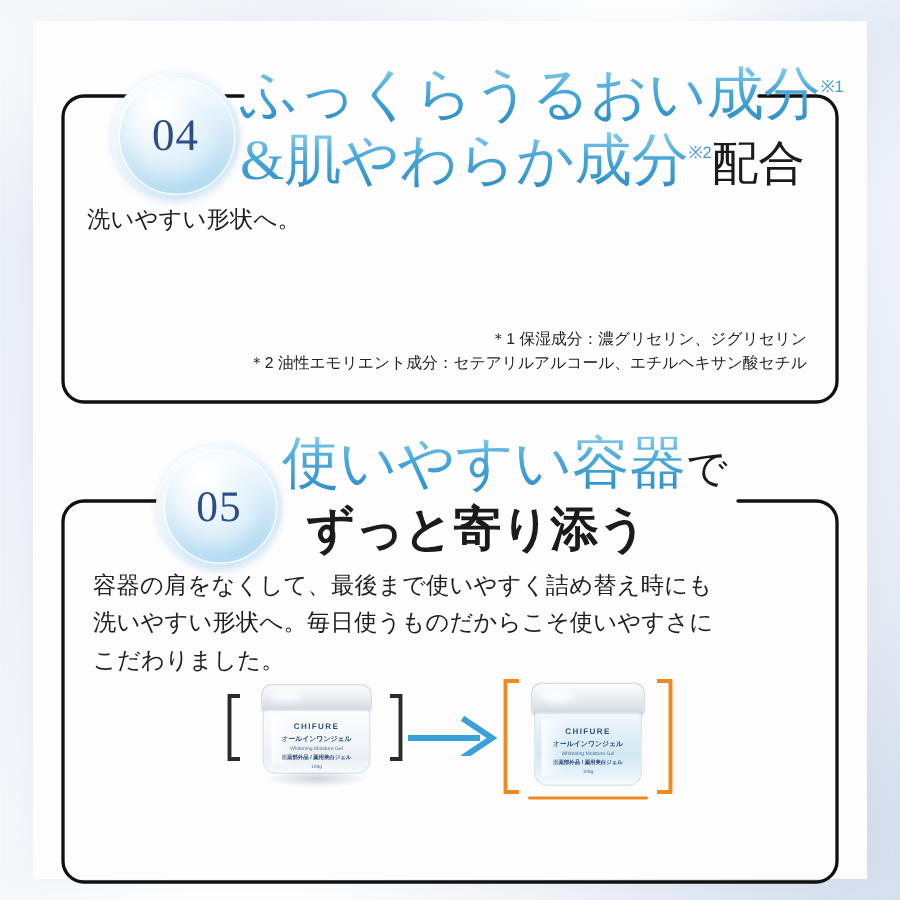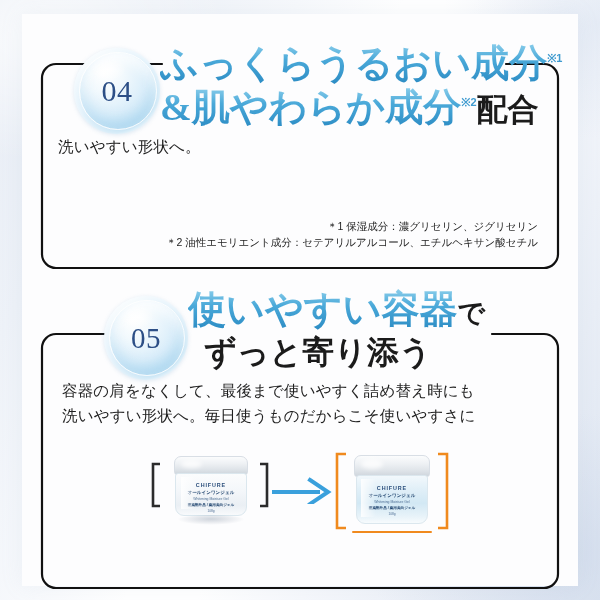--- a/index.html
+++ b/index.html
@@ -55,21 +55,21 @@
     position:absolute;left:0;top:0;width:100%;height:100%;
     display:flex;align-items:center;justify-content:center;
     font-family:"Liberation Serif","DejaVu Serif",serif;
     color:#2d4f86;letter-spacing:.02em;
   }
 
   
   .headline{
     position:absolute;
     font-family:"Liberation Serif","DejaVu Serif",serif;
-    font-weight:700;white-space:nowrap;line-height:1.0;
+    font-weight:400;white-space:nowrap;line-height:1.0;
   }
   .hl-blue{
     background:linear-gradient(180deg,#8fd0ec 0%,#4aa9d9 42%,#2c8cc4 100%);
     -webkit-background-clip:text;background-clip:text;color:transparent;
     -webkit-text-fill-color:transparent;
   }
   .hl-dark{color:#1b1b1b;}
   .sup{
     font-size:11px;vertical-align:super;
     -webkit-text-fill-color:#3f9bd0;color:#3f9bd0;
@@ -182,20 +182,21 @@
 
   <div class="headline" style="left:188px;top:290px;font-size:38px;">
     <span class="hl-blue">使いやすい容器</span><span class="hl-dark" style="font-size:27px;">で</span>
   </div>
 
   <div class="headline hl-dark" style="left:204px;top:336px;font-size:32px;font-weight:700;">ずっと寄り添う</div>
 
   <div class="body-copy" style="left:62px;top:378px;width:470px;">
     <div>容器の肩をなくして、最後まで使いやすく詰め替え時にも</div>
     <div>洗いやすい形状へ。毎日使うものだからこそ使いやすさに</div>
+    <div>こだわりました。</div>
   </div>
 
   <div class="prod-area" style="left:150px;top:452px;width:300px;height:90px;">
 
     <svg style="position:absolute;left:0px;top:6px;" width="120" height="70" viewBox="0 0 120 70">
       <path d="M10 6 L3 6 L3 48 L10 48" fill="none" stroke="#2b2b2b" stroke-width="2.6"></path>
       <path d="M110 6 L117 6 L117 48 L110 48" fill="none" stroke="#2b2b2b" stroke-width="2.6"></path>
     </svg>
 
     <div class="jar plain" style="left:24px;top:4px;width:74px;height:62px;">

